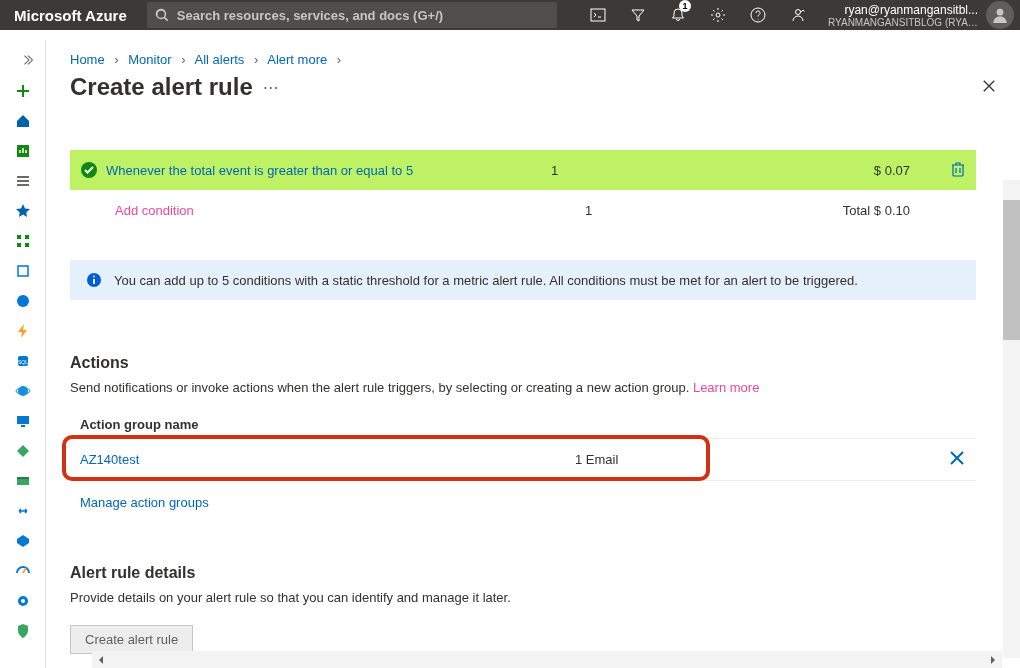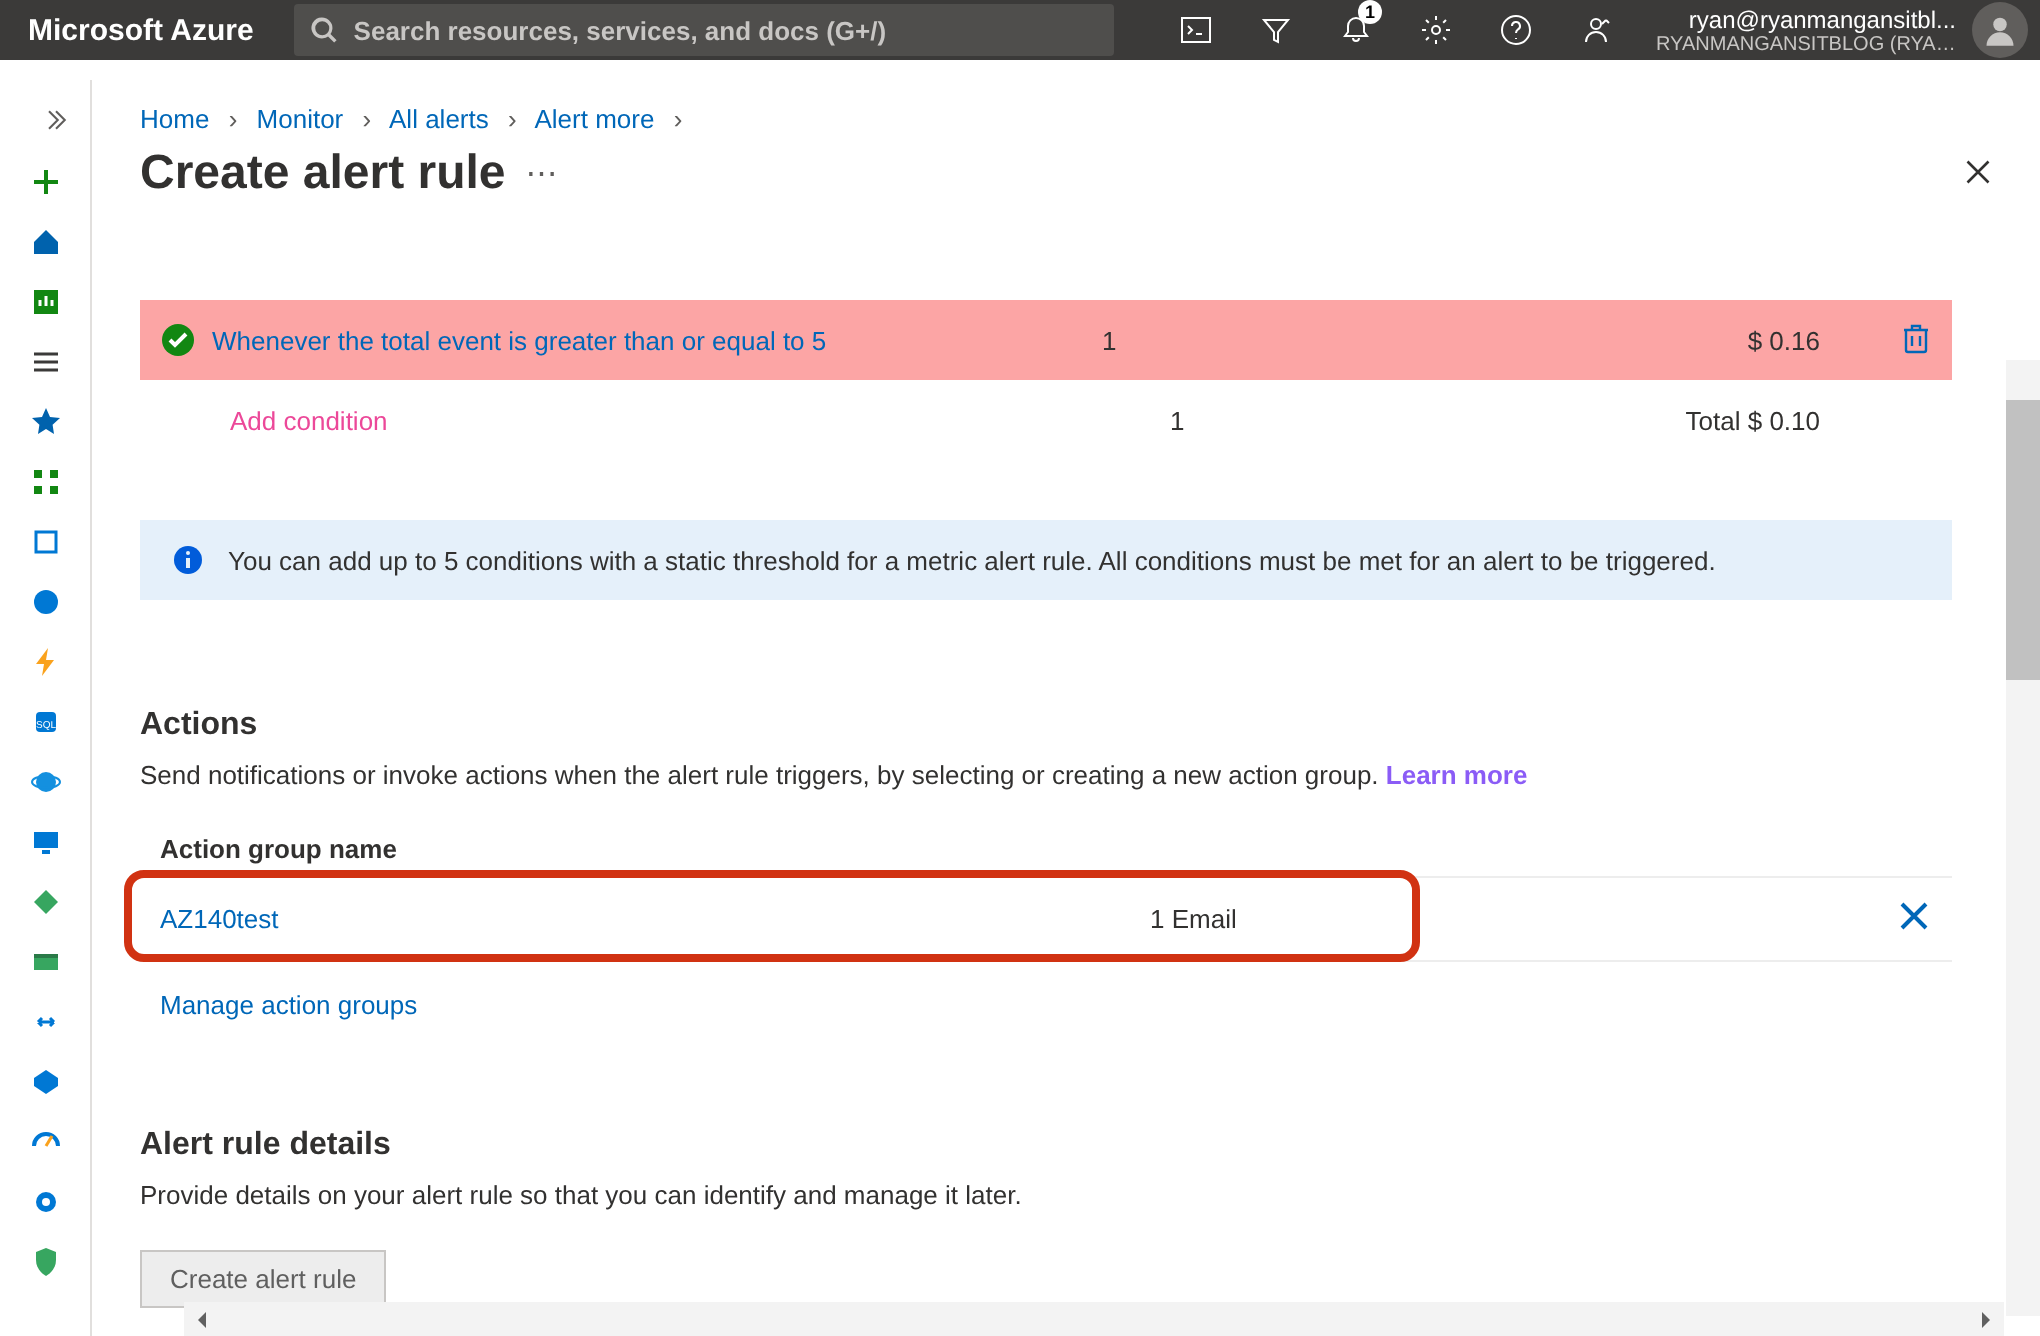--- a/index.html
+++ b/index.html
@@ -39,37 +39,37 @@
     .page-title-row { display: flex; align-items: center; padding: 0 24px 10px; }
     .page-title { font-size: 24px; font-weight: 600; }
     .title-more { margin-left: 10px; color: #605e5c; font-size: 16px; cursor: pointer; }
     .close-x { margin-left: auto; cursor: pointer; }
     .close-x svg { width: 14px; height: 14px; stroke: #323130; stroke-width: 1.5; fill: none; }
     
     .content-scroll { position: absolute; top: 94px; left: 0; right: 20px; bottom: 56px; overflow-y: auto; padding: 0 24px 20px; }
     
     
     .cond-table { margin-top: 16px; }
-    .cond-row { display: flex; align-items: center; background: #fca5a5; height: 40px; padding: 0 10px; }
+    .cond-row { display: flex; align-items: center; background: #bef264; height: 40px; padding: 0 10px; }
     .cond-icon { width: 18px; height: 18px; margin-right: 8px; }
     .cond-text { color: #0067b8; cursor: pointer; flex: 0 0 445px; }
     .cond-count { flex: 0 0 100px; text-align: left; }
     .cond-cost { flex: 1; text-align: right; padding-right: 40px; }
     .cond-del { cursor: pointer; }
     .cond-del svg { width: 16px; height: 16px; fill: #0067b8; }
     .cond-row2 { display: flex; align-items: center; height: 40px; padding: 0 10px; }
     .cond-add { color: #ec4899; cursor: pointer; flex: 0 0 470px; padding-left: 0; margin-left: 35px; }
     
     .info-bar { margin-top: 30px; background: #e5f0fa; padding: 12px 16px; display: flex; align-items: center; }
     .info-bar svg { width: 16px; height: 16px; fill: #015cda; margin-right: 12px; flex-shrink: 0; }
     .info-bar-text { font-size: 13px; }
     
     .section-h { font-size: 16px; font-weight: 600; margin-top: 54px; }
     .section-desc { margin-top: 8px; color: #323130; }
-    .section-desc a { color: #8b5cf6; text-decoration: none; font-weight: bold; }
+    .section-desc a { color: #ec4899; text-decoration: none; }
     
     .action-table { margin-top: 22px; }
     .action-head { display: flex; font-weight: 600; padding: 0 10px 6px; border-bottom: 1px solid #ededed; }
     .col-name { flex: 0 0 495px; }
     .col-actions { flex: 1; }
     .action-row-wrap { display: flex; align-items: center; height: 42px; padding: 0 10px; border-bottom: 1px solid #ededed; position: relative; }
     .action-row-name { color: #0067b8; cursor: pointer; flex: 0 0 495px; }
     .action-row-actions { flex: 1; }
     .action-row-x { margin-left: auto; cursor: pointer; }
     .action-row-x svg { width: 18px; height: 18px; stroke: #0067b8; stroke-width: 2; fill: none; }
@@ -287,21 +287,21 @@
   <div class="content-scroll">
     
     <div class="cond-table">
       <div class="cond-row">
         <svg class="cond-icon" viewBox="0 0 18 18">
             <circle cx="9" cy="9" r="8" fill="#128712"></circle>
             <path d="M5 9l2.5 2.5L13 6" stroke="#fff" stroke-width="2" fill="none"></path>
           </svg>
         <span class="cond-text">Whenever the total event is greater than or equal to 5</span>
         <span class="cond-count">1</span>
-        <span class="cond-cost">$ 0.16</span>
+        <span class="cond-cost">$ 0.07</span>
         <span class="cond-del">
           <svg viewBox="0 0 16 16">
               <path d="M3 4h10v10a1 1 0 01-1 1H4a1 1 0 01-1-1zM2 4h12M6 2h4v2H6zM6 7v5M10 7v5" fill="none" stroke="#0067b8" stroke-width="1.2"></path>
             </svg>
         </span>
       </div>
       <div class="cond-row2">
         <span class="cond-add">Add condition</span>
         <span class="cond-count">1</span>
         <span class="cond-cost">Total $ 0.10</span>

